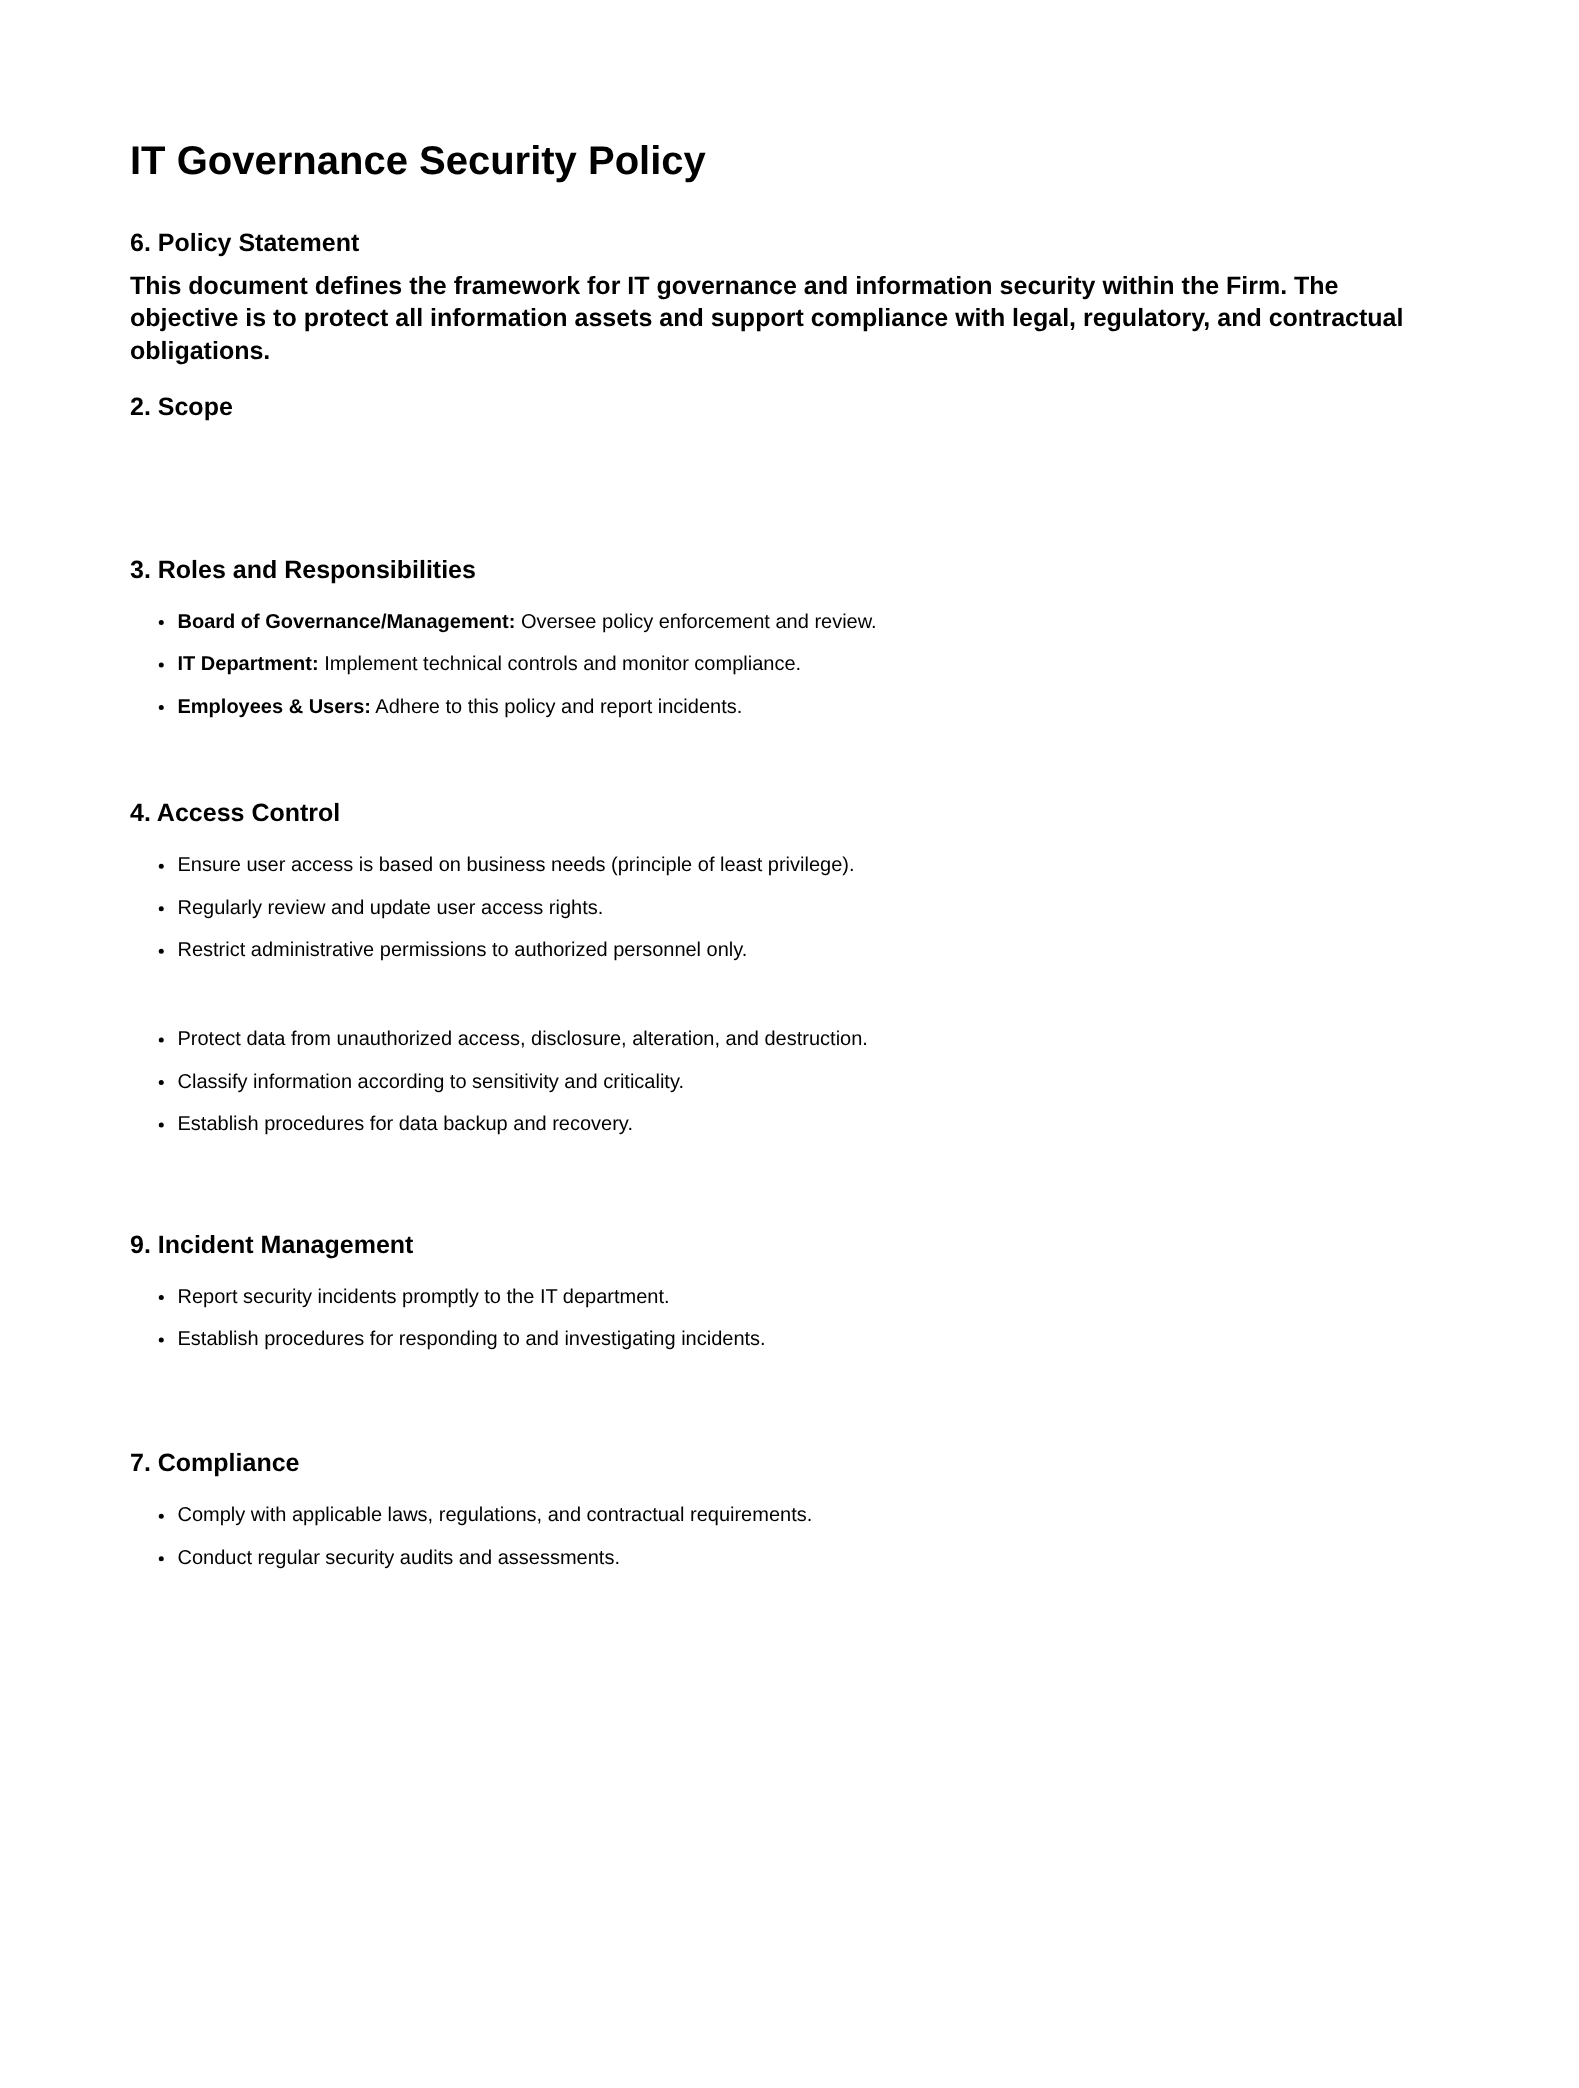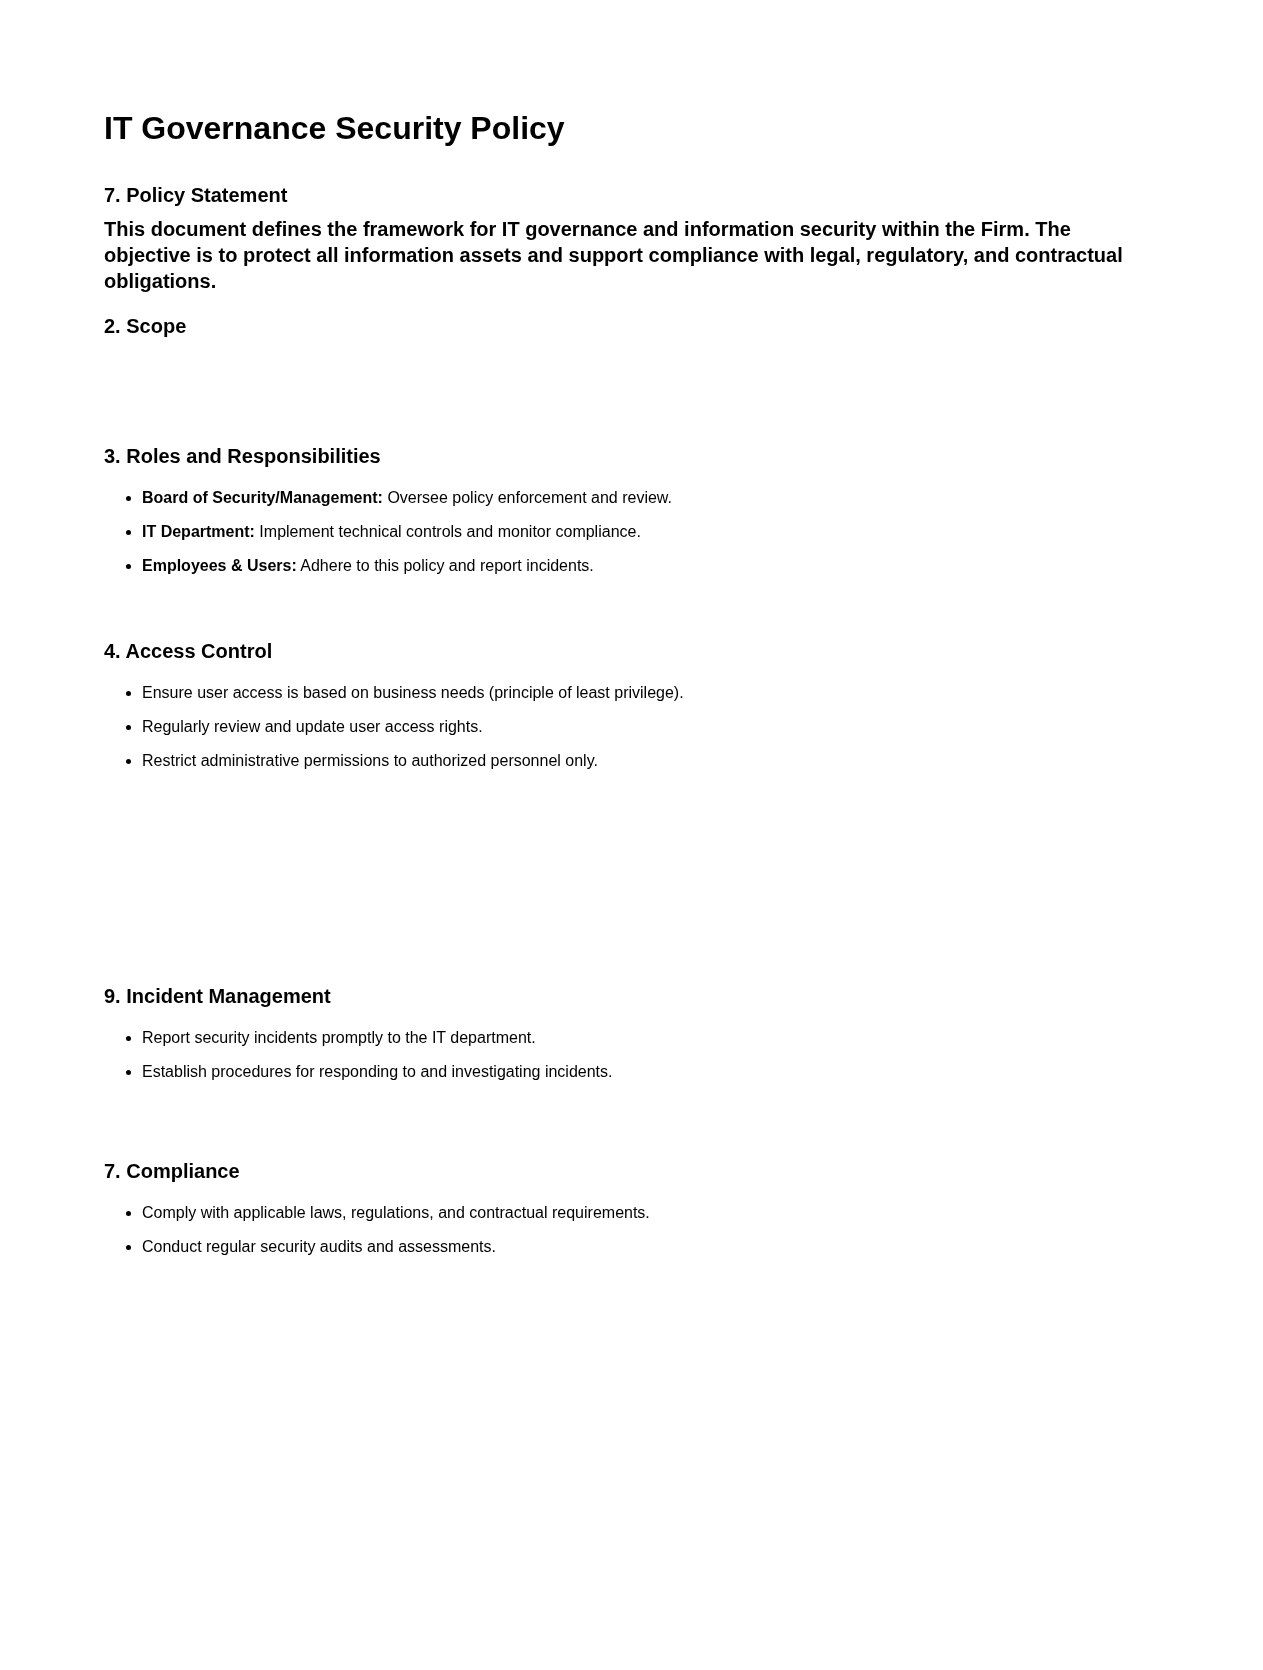--- a/index.html
+++ b/index.html
@@ -54,47 +54,52 @@
     }
     ul li b { font-weight: bold; }
   </style>
 </head>
 <body>
 
 <div class="page">
   <h1>IT Governance Security Policy</h1>
 
   <div class="section" style="top:182px;">
-    <h2>7. Policy Statement</h2>
+    <h2>6. Policy Statement</h2>
     <p class="body" style="margin-top:8px;">This document defines the framework for IT governance and information security within the Firm. The objective is to protect all information assets and support compliance with legal, regulatory, and contractual obligations.</p>
   </div>
 
   <div class="section" style="top:313px;">
     <h2>2. Scope</h2>
   </div>
 
   <div class="section" style="top:443px;">
     <h2>3. Roles and Responsibilities</h2>
     <ul style="margin-top:19px;">
-      <li><b>Board of Security/Management:</b><span> Oversee policy enforcement and review.</span></li>
+      <li><b>Board of Governance/Management:</b><span> Oversee policy enforcement and review.</span></li>
       <li><b>IT Department:</b><span> Implement technical controls and monitor compliance.</span></li>
       <li><b>Employees &amp; Users:</b><span> Adhere to this policy and report incidents.</span></li>
     </ul>
   </div>
 
   <div class="section" style="top:638px;">
     <h2>4. Access Control</h2>
     <ul style="margin-top:19px;">
       <li>Ensure user access is based on business needs (principle of least privilege).</li>
       <li>Regularly review and update user access rights.</li>
       <li>Restrict administrative permissions to authorized personnel only.</li>
     </ul>
   </div>
 
   <div class="section" style="top:803px;">
+    <ul style="margin-top:19px;">
+      <li>Protect data from unauthorized access, disclosure, alteration, and destruction.</li>
+      <li>Classify information according to sensitivity and criticality.</li>
+      <li>Establish procedures for data backup and recovery.</li>
+    </ul>
   </div>
 
   <div class="section" style="top:983px;">
     <h2>9. Incident Management</h2>
     <ul style="margin-top:19px;">
       <li>Report security incidents promptly to the IT department.</li>
       <li>Establish procedures for responding to and investigating incidents.</li>
     </ul>
   </div>
 

